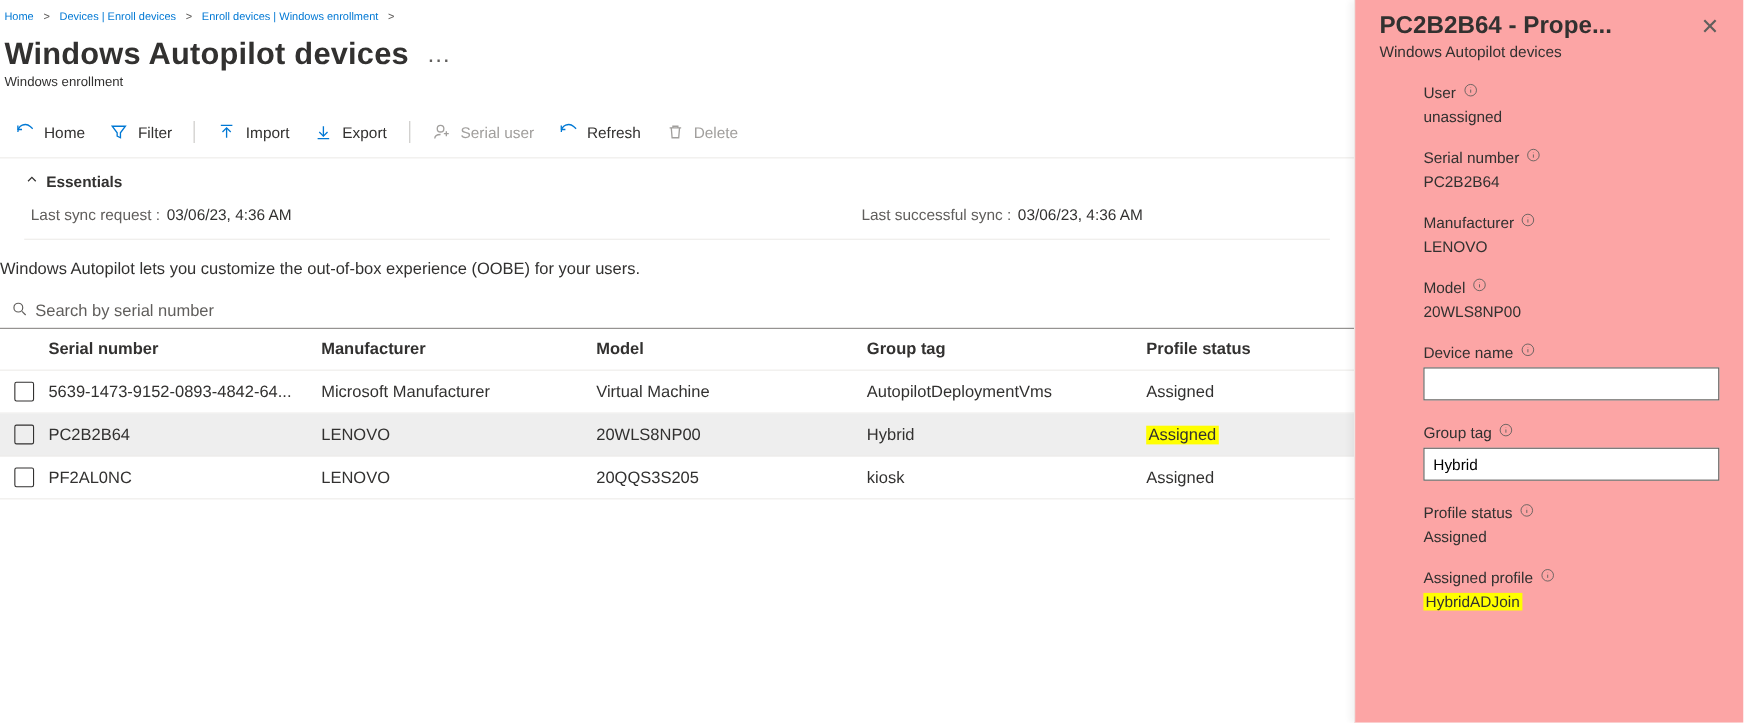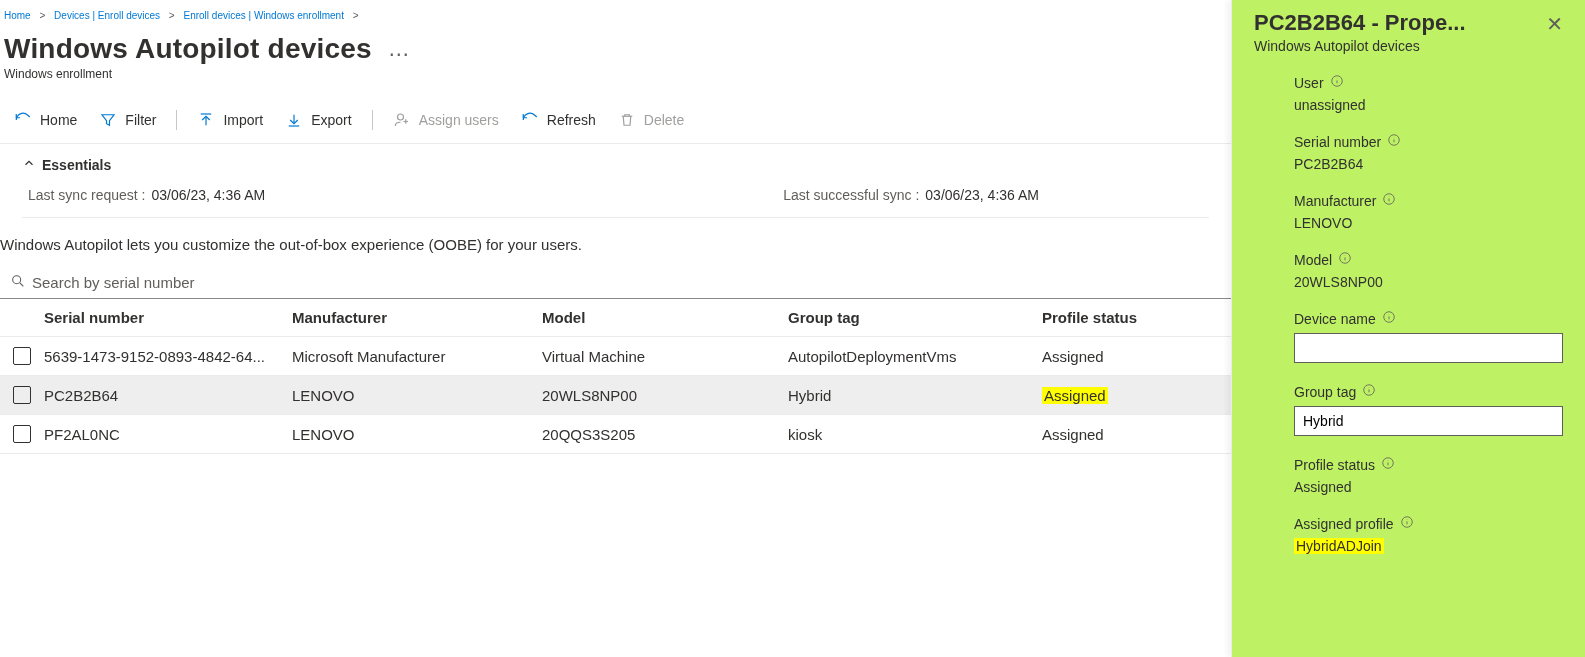--- a/index.html
+++ b/index.html
@@ -51,21 +51,21 @@
     .table .cell-chk { width: 44px; display: flex; justify-content: center; }
     .table .cell-chk .chk { width: 18px; height: 18px; border: 1px solid #323130; border-radius: 2px; cursor: pointer; }
     .table .c-serial { width: 248px; padding-right: 12px; white-space: nowrap; overflow: hidden; text-overflow: ellipsis; }
     .table .c-mfr { width: 250px; }
     .table .c-model { width: 246px; }
     .table .c-group { width: 254px; }
     .table .c-status { width: 160px; }
     .hl { background: #ffff00; padding: 0 2px; }
 
     
-    .side-panel { position: absolute; top: 0; right: 0; width: 354px; height: 657px; background: #bef264; border-left: 1px solid #edebe9; box-shadow: -4px 0 6px rgba(0,0,0,.05); padding: 10px 22px 10px 22px; overflow: hidden; }
+    .side-panel { position: absolute; top: 0; right: 0; width: 354px; height: 657px; background: #fca5a5; border-left: 1px solid #edebe9; box-shadow: -4px 0 6px rgba(0,0,0,.05); padding: 10px 22px 10px 22px; overflow: hidden; }
     .side-panel .sp-head { display: flex; justify-content: space-between; align-items: flex-start; }
     .side-panel h2 { font-size: 22px; font-weight: 600; line-height: 1.2; white-space: nowrap; overflow: hidden; text-overflow: ellipsis; max-width: 286px; }
     .side-panel .close { font-size: 20px; cursor: pointer; color: #605e5c; padding-top: 2px; }
     .side-panel .sp-sub { font-size: 14px; color: #323130; margin-top: 2px; }
     .side-panel .field { margin-top: 20px; margin-left: 40px; }
     .side-panel .field-label { display: flex; align-items: center; gap: 6px; font-size: 14px; color: #323130; margin-bottom: 6px; }
     .side-panel .field-value { font-size: 14px; }
     .side-panel .field-input input { width: 100%; padding: 6px 8px; border: 1px solid #605e5c; font-size: 14px; font-family: inherit; }
     .side-panel .info-ico svg { stroke: #605e5c; }
 
@@ -133,21 +133,21 @@
     <div class="divider"></div>
     <div class="tb-item-disabled">
       <span class="ico">
         <svg width="18" height="18" viewBox="0 0 24 24" fill="none" stroke-width="1.6">
             <circle cx="10" cy="8" r="4"></circle>
             <path d="M3 20c0-3 3-5 7-5"></path>
             <path d="M17 11v6"></path>
             <path d="M14 14h6"></path>
           </svg>
       </span>
-      <span>Assign users</span>
+      <span>Serial user</span>
     </div>
     <div class="tb-item">
       <span class="ico">
         <svg width="18" height="18" viewBox="0 0 24 24" fill="none" stroke-width="1.6">
             <path d="M3 12a9 9 0 0 1 15-6.7L21 8"></path>
             <path d="M3 4v5h5"></path>
           </svg>
       </span>
       <span>Refresh</span>
     </div>

